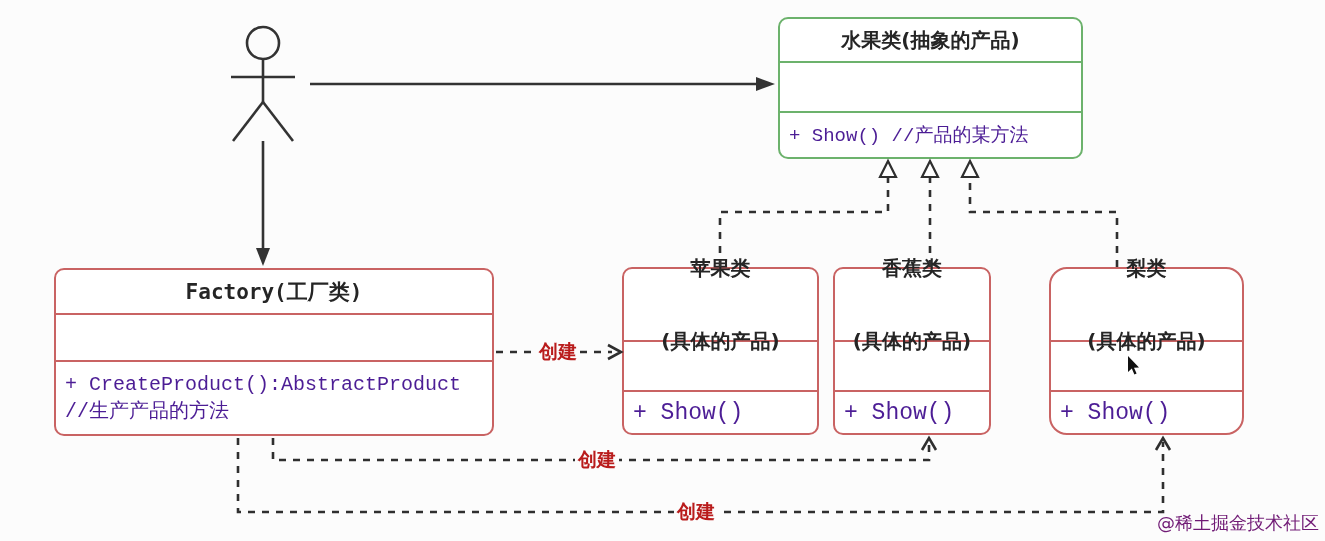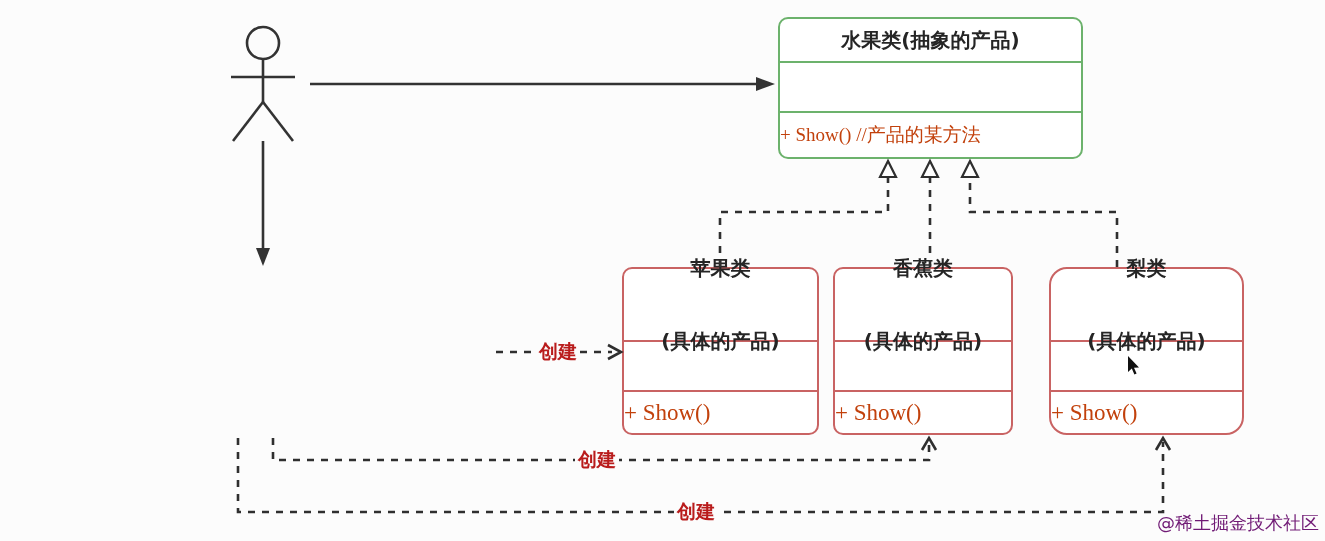--- a/index.html
+++ b/index.html
@@ -29,42 +29,42 @@
   .red .sec-title,.red .sec-empty{border-bottom:2px solid #c96363;}
   .green .sec-title,.green .sec-empty{border-bottom:2px solid #6cb26c;}
   .sec-title{
     display:flex;flex-direction:column;
     align-items:center;justify-content:center;
     font-weight:bold;color:#252525;
   }
   .sec-method{
     flex:1;
     display:flex;flex-direction:column;justify-content:center;
-    font-family:Liberation Serif, serif;
-    color:#c2410c;
-    padding-left:0;
+    font-family:Liberation Mono, monospace;
+    color:#4c1d95;
+    padding-left:9px;
     white-space:nowrap;
   }
   
   #box-abstract{left:778px;top:17px;width:305px;height:142px;}
   #box-abstract .sec-title{height:44px;font-size:20px;}
   #box-abstract .sec-empty{height:50px;}
   #box-abstract .sec-method{font-size:19px;}
 
   #box-factory{left:54px;top:268px;width:440px;height:168px;}
   #box-factory .sec-title{height:45px;font-size:21px;font-family:"DejaVu Sans Mono","DejaVu Sans",monospace;}
   #box-factory .sec-empty{height:47px;}
   #box-factory .sec-method{font-size:20px;line-height:27px;}
 
   .product-box{top:267px;height:168px;}
   .product-box .sec-title{height:73px;font-size:20px;line-height:31px;gap:42px;}
   .product-box .sec-empty{height:50px;}
   .product-box .sec-method{font-size:23px;}
   #box-apple{left:622px;width:197px;}
-  #box-banana{left:833px;width:180px;}
+  #box-banana{left:833px;width:158px;}
   #box-pear{left:1049px;width:195px;border-radius:18px;}
 
   
   #connectors{
     position:absolute;left:0;top:0;width:1325px;height:541px;
     z-index:2;pointer-events:none;
   }
   
   .edge-label{
     position:absolute;z-index:3;
@@ -90,20 +90,28 @@
 <body>
 
 <div id="stage">
 
   <div class="uml-box green" id="box-abstract">
     <div class="sec sec-title">水果类(抽象的产品)</div>
     <div class="sec sec-empty"></div>
     <div class="sec sec-method">+ Show() //产品的某方法</div>
   </div>
 
+  <div class="uml-box red" id="box-factory">
+    <div class="sec sec-title">Factory(工厂类)</div>
+    <div class="sec sec-empty"></div>
+    <div class="sec sec-method">
+      <span>+ CreateProduct():AbstractProduct</span>
+      <span>//生产产品的方法</span>
+    </div>
+  </div>
 
   <div class="uml-box red product-box" id="box-apple">
     <div class="sec sec-title">
       <span>苹果类</span>
       <span>(具体的产品)</span>
     </div>
     <div class="sec sec-empty"></div>
     <div class="sec sec-method">+ Show()</div>
   </div>
 

